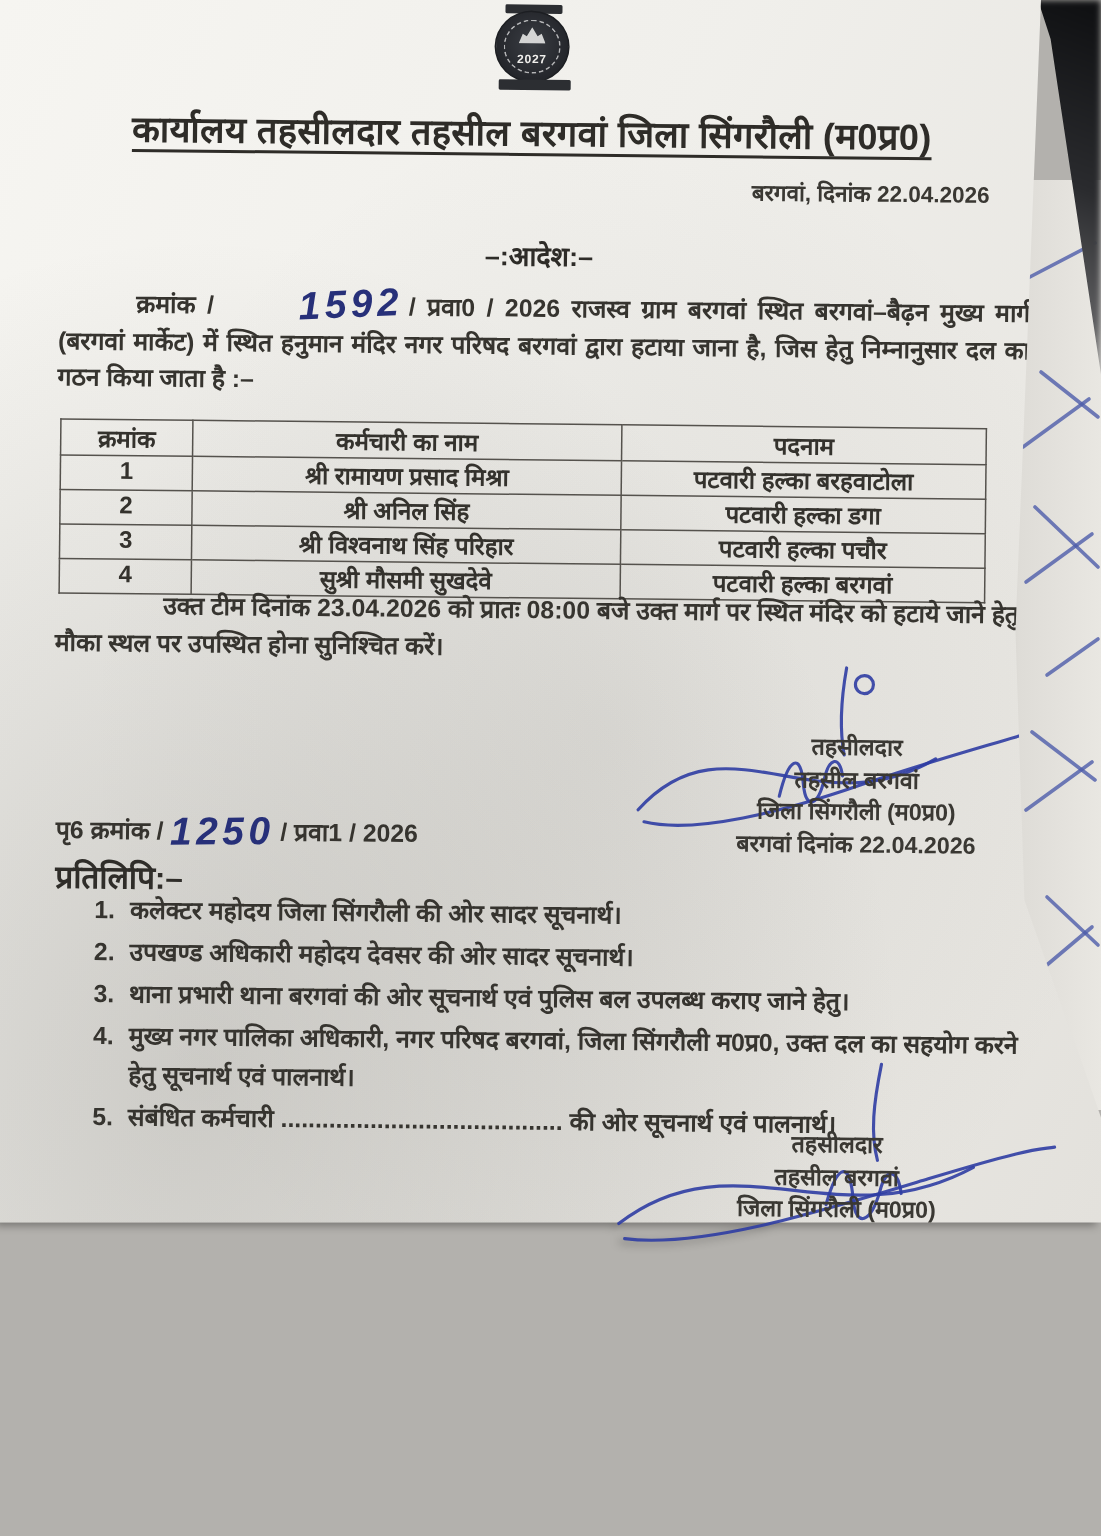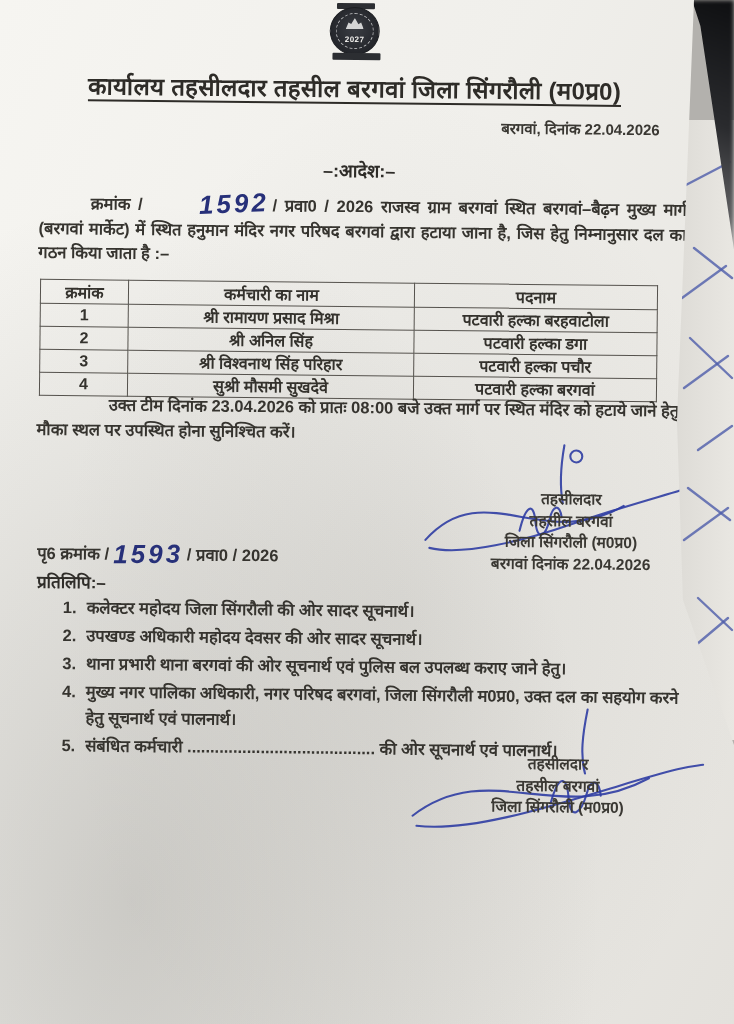--- a/index.html
+++ b/index.html
@@ -1,21 +1,21 @@
 <!DOCTYPE html>
 <html><head>
 <meta charset="utf-8">
 <style>
   html,body{margin:0;padding:0;}
   body{
     width:734px;height:1024px;overflow:hidden;position:relative;
     background:#b3b1ad;
     font-family:"Liberation Sans","DejaVu Sans",sans-serif;
   }
-  .stage{position:absolute;inset:0;width:734px;height:1024px;}
+  .stage{position:absolute;inset:0;width:734px;height:815px;}
 
   
   .under-sheet{
     position:absolute;left:650px;top:120px;width:84px;height:620px;
     background:linear-gradient(90deg,#c2c0bb 0%,#dedcd7 35%,#e9e7e2 100%);
   }
   .under-sheet svg{position:absolute;inset:0;}
 
   
   .dark-corner{
@@ -116,21 +116,21 @@
   .sig1{left:468px;top:483px;width:215px;}
   .sig2{left:455px;top:748px;width:220px;}
   .sig-svg{position:absolute;pointer-events:none;}
   .sig-svg path,.sig-svg circle{stroke:#2f3da3;stroke-width:2.1;fill:none;stroke-linecap:round;opacity:0.9;}
 
   .endorse-line{
     position:absolute;left:42px;top:541px;width:420px;
     font-size:16.5px;font-weight:600;color:#36342f;
   }
   .copies-heading{
-    position:absolute;left:42px;top:570px;font-size:17px;font-weight:bold;color:#2f2d29;
+    position:absolute;left:42px;top:570px;font-size:21px;font-weight:bold;color:#2f2d29;
   }
   .copies{
     position:absolute;left:64px;top:595px;width:628px;
   }
   .copy-item{
     display:flex;gap:10px;margin-bottom:2.5px;
     font-size:16.5px;font-weight:600;line-height:25.5px;color:#36342f;
   }
   .copy-num{flex:0 0 18px;text-align:right;}
   .copy-text{flex:1;}
@@ -224,21 +224,21 @@
         <path d="M6,106 C40,114 100,98 150,80 S252,48 274,40"></path>
         <path d="M2,98 C60,32 120,110 200,62"></path>
       </svg>
       <div class="sig-block sig1">
         <div>तहसीलदार</div>
         <div>तहसील बरगवां</div>
         <div>जिला सिंगरौली (म0प्र0)</div>
         <div>बरगवां दिनांक 22.04.2026</div>
       </div>
 
-      <div class="endorse-line"><span>पृ6 क्रमांक /</span><span class="hw small-rot">1593</span><span>/ प्रवा0 / 2026</span></div>
+      <div class="endorse-line"><span>पृ6 क्रमांक /</span><span class="hw small-rot">1250</span><span>/ प्रवा1 / 2026</span></div>
 
       <div class="copies-heading">प्रतिलिपि:–</div>
       <div class="copies">
         <div class="copy-item">
           <span class="copy-num">1.</span>
           <span class="copy-text">कलेक्टर महोदय जिला सिंगरौली की ओर सादर सूचनार्थ।</span>
         </div>
         <div class="copy-item">
           <span class="copy-num">2.</span>
           <span class="copy-text">उपखण्ड अधिकारी महोदय देवसर की ओर सादर सूचनार्थ।</span>

